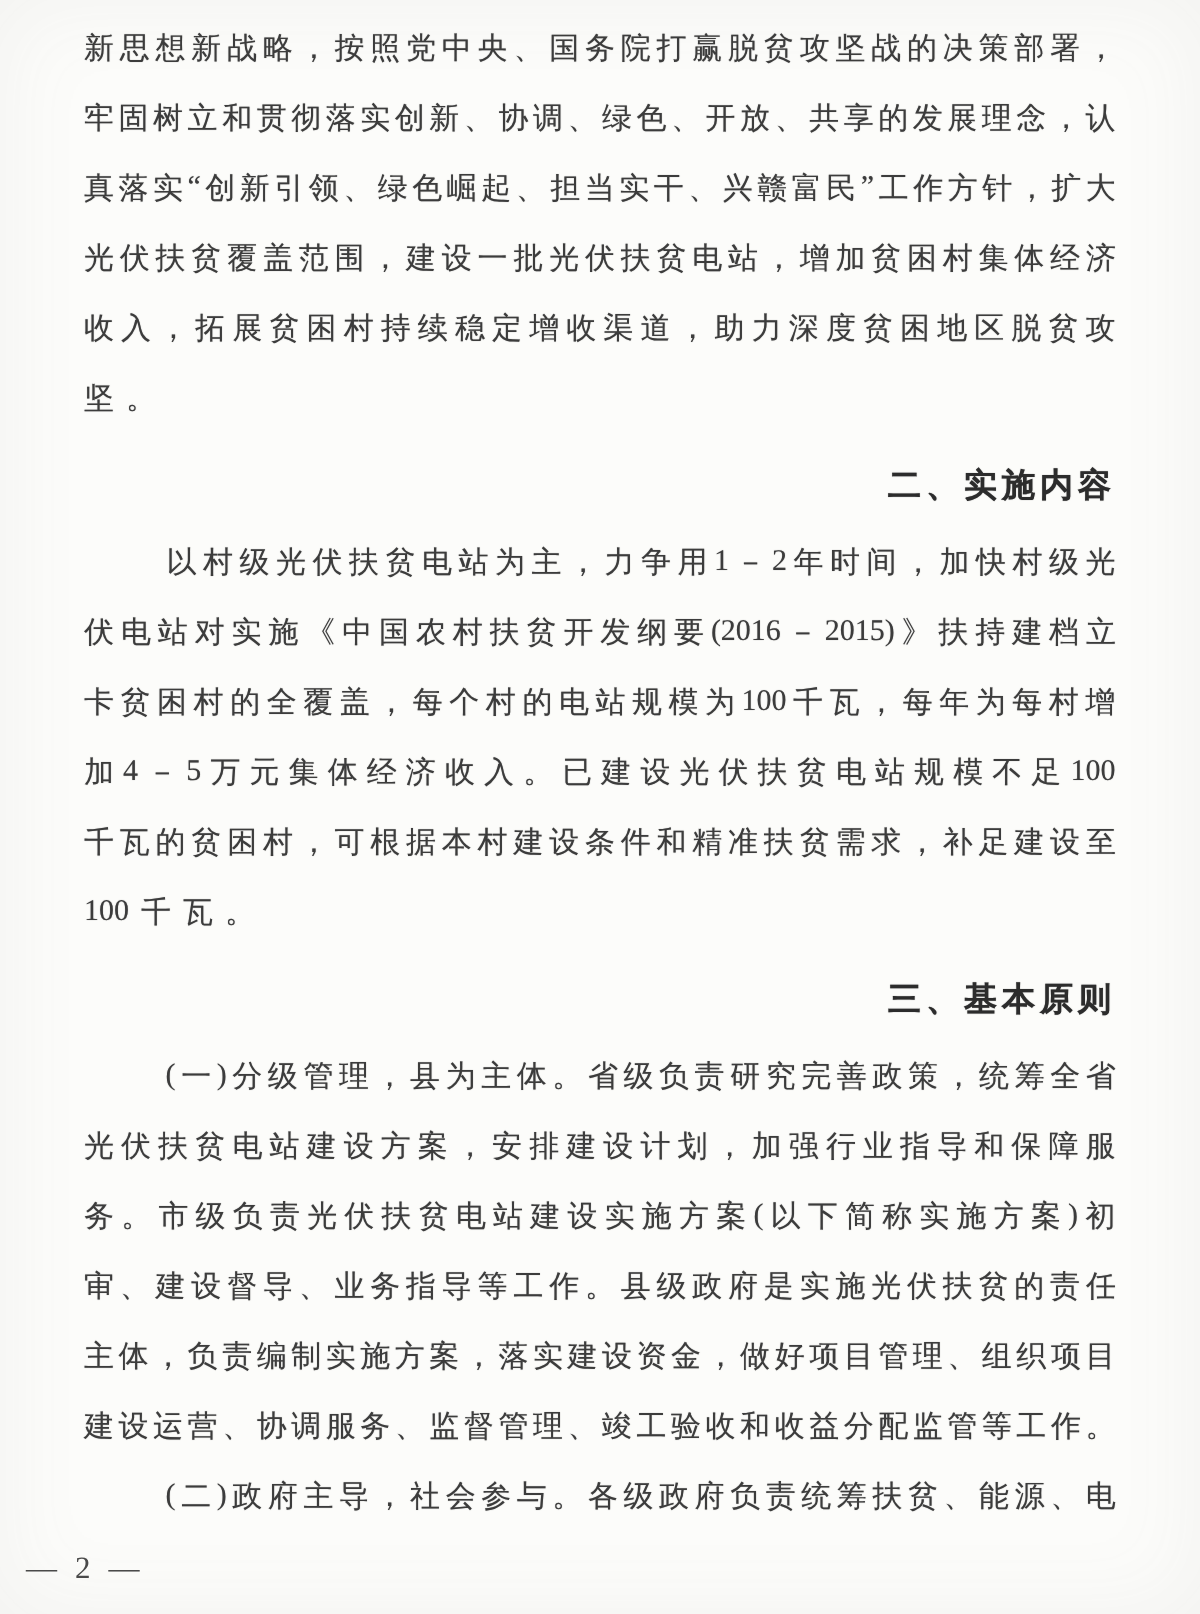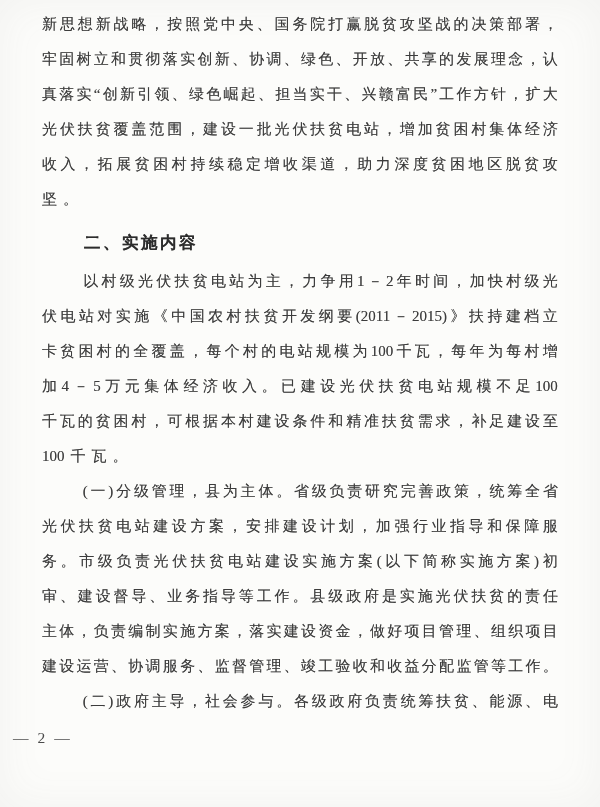--- a/index.html
+++ b/index.html
@@ -38,20 +38,21 @@
   .heading {
     height: 35px;
     line-height: 35px;
     margin: 8px 0 4px 0;
     padding-left: 42px;
     font-size: 16.5px;
     font-weight: 700;
     letter-spacing: 2.5px;
     color: #2c2c2c;
     text-shadow: 0 0 0.5px rgba(40,40,40,0.6);
+    text-align: right;
   }
   .footer {
     margin-top: 4px;
     padding-left: 13px;
     height: 30px;
     display: flex;
     align-items: center;
     column-gap: 9px;
     font-size: 15.5px;
     color: #4a4a4a;
@@ -271,21 +272,21 @@
           <span class="tk">中</span>
           <span class="tk">国</span>
           <span class="tk">农</span>
           <span class="tk">村</span>
           <span class="tk">扶</span>
           <span class="tk">贫</span>
           <span class="tk">开</span>
           <span class="tk">发</span>
           <span class="tk">纲</span>
           <span class="tk">要</span>
-          <span class="tk">(2011</span>
+          <span class="tk">(2016</span>
           <span class="tk">－</span>
           <span class="tk">2015)</span>
           <span class="tk">》</span>
           <span class="tk">扶</span>
           <span class="tk">持</span>
           <span class="tk">建</span>
           <span class="tk">档</span>
           <span class="tk">立</span>
         </div>
       <div class="line full">
@@ -379,20 +380,21 @@
           <span class="tk">至</span>
         </div>
       <div class="line short">
           <span class="tk">100</span>
           <span class="tk">千</span>
           <span class="tk">瓦</span>
           <span class="tk">。</span>
         </div>
     </div>
 
+    <div class="heading">三、基本原则</div>
 
     <div class="para">
       <div class="line full indent">
           <span class="tk">(</span>
           <span class="tk">一</span>
           <span class="tk">)</span>
           <span class="tk">分</span>
           <span class="tk">级</span>
           <span class="tk">管</span>
           <span class="tk">理</span>

